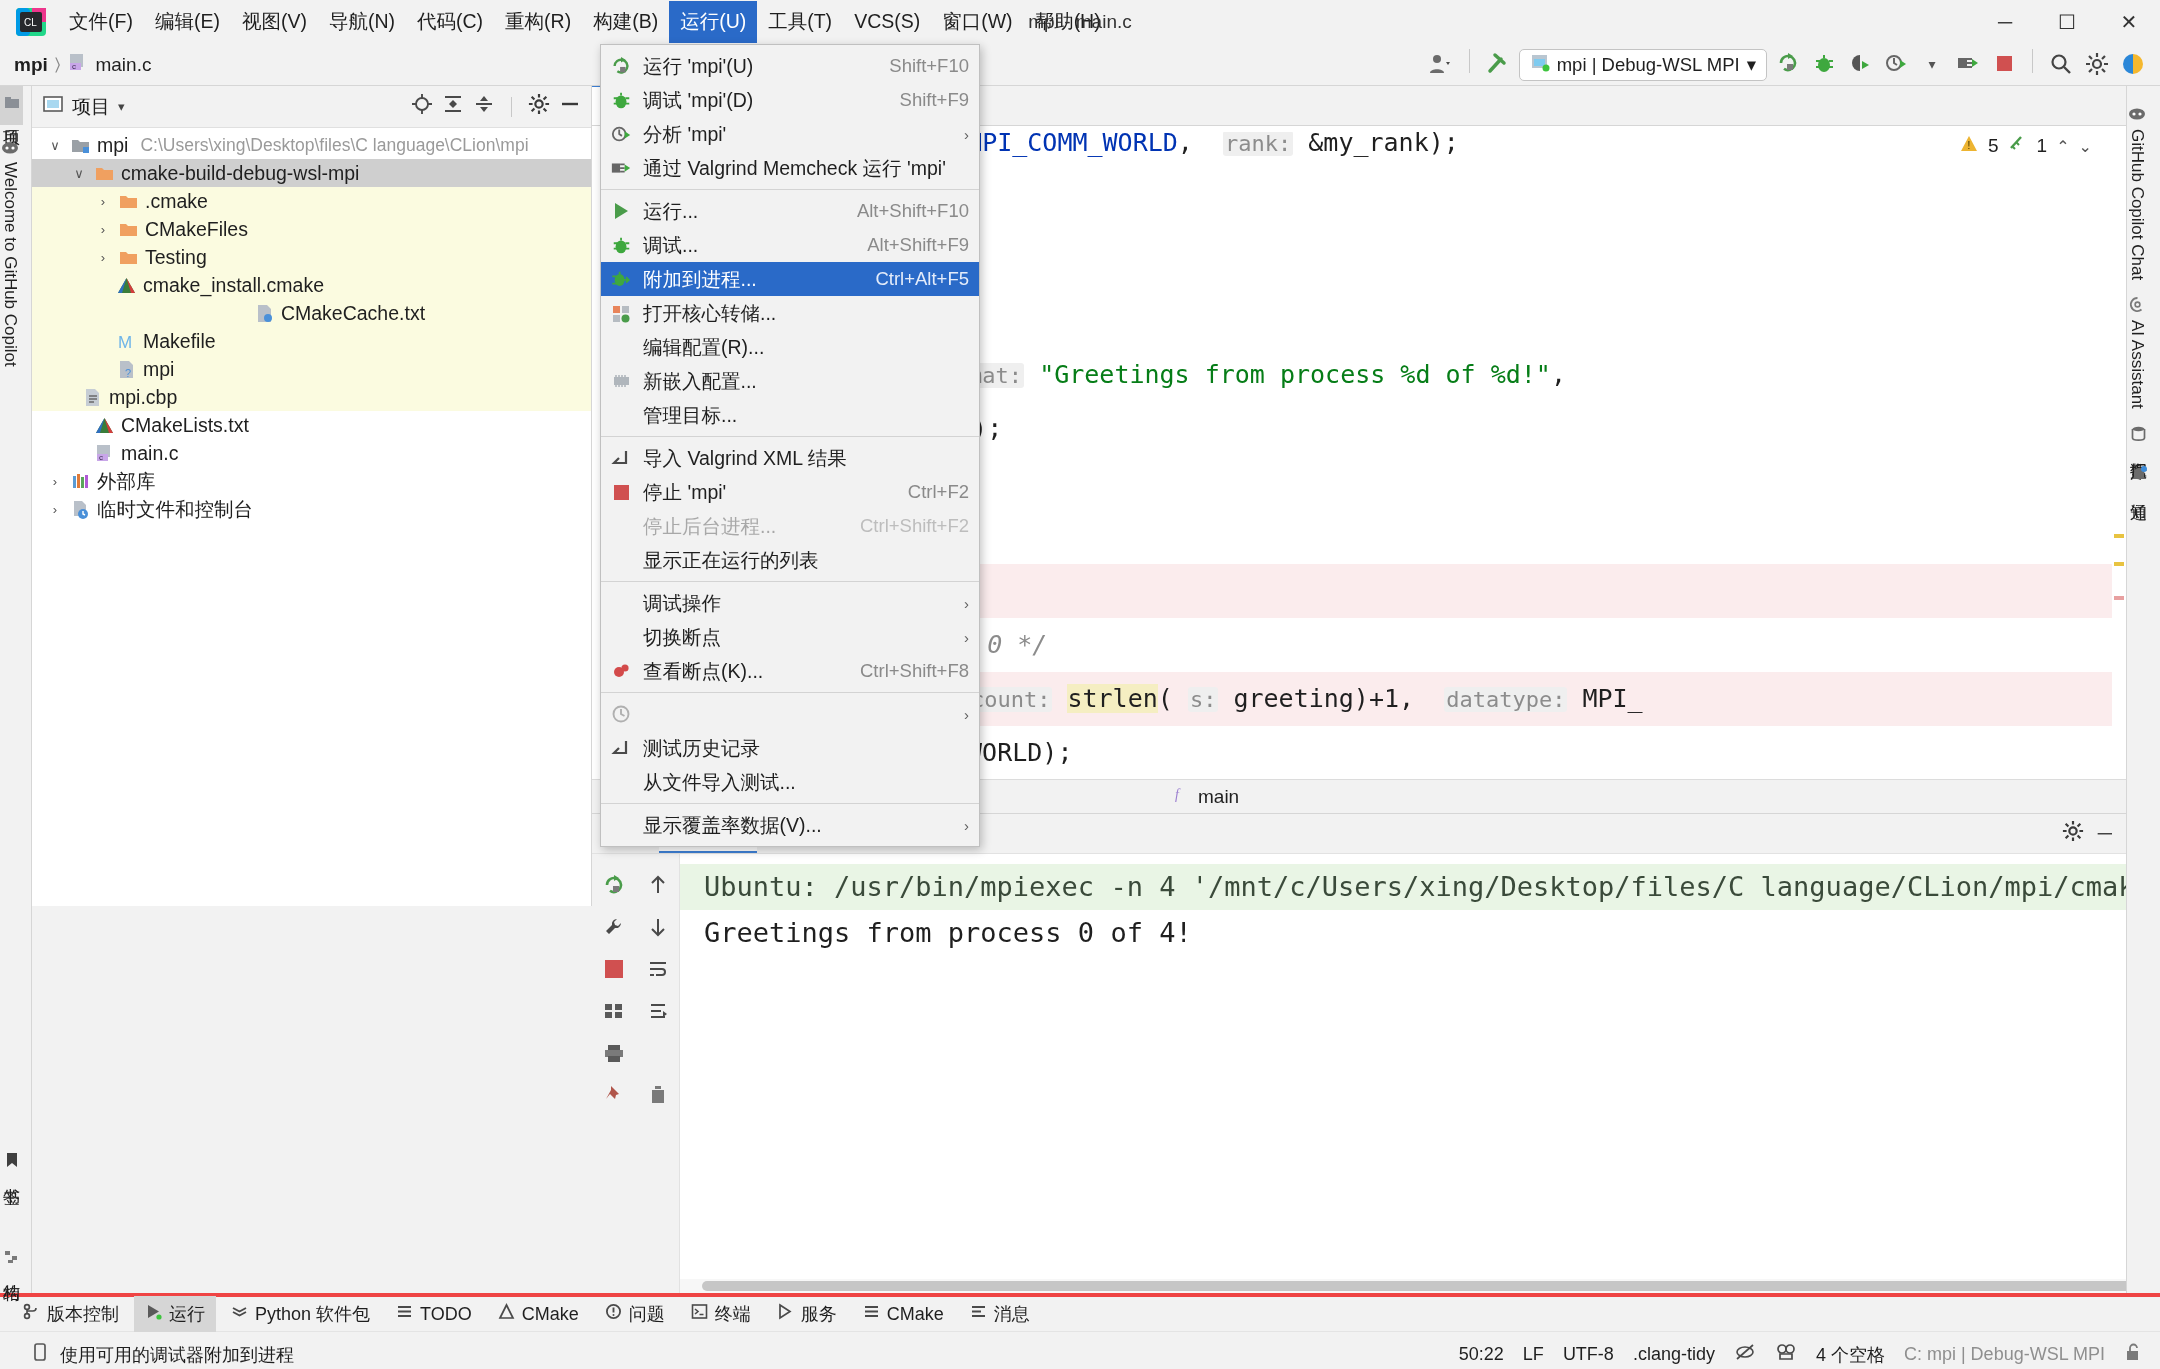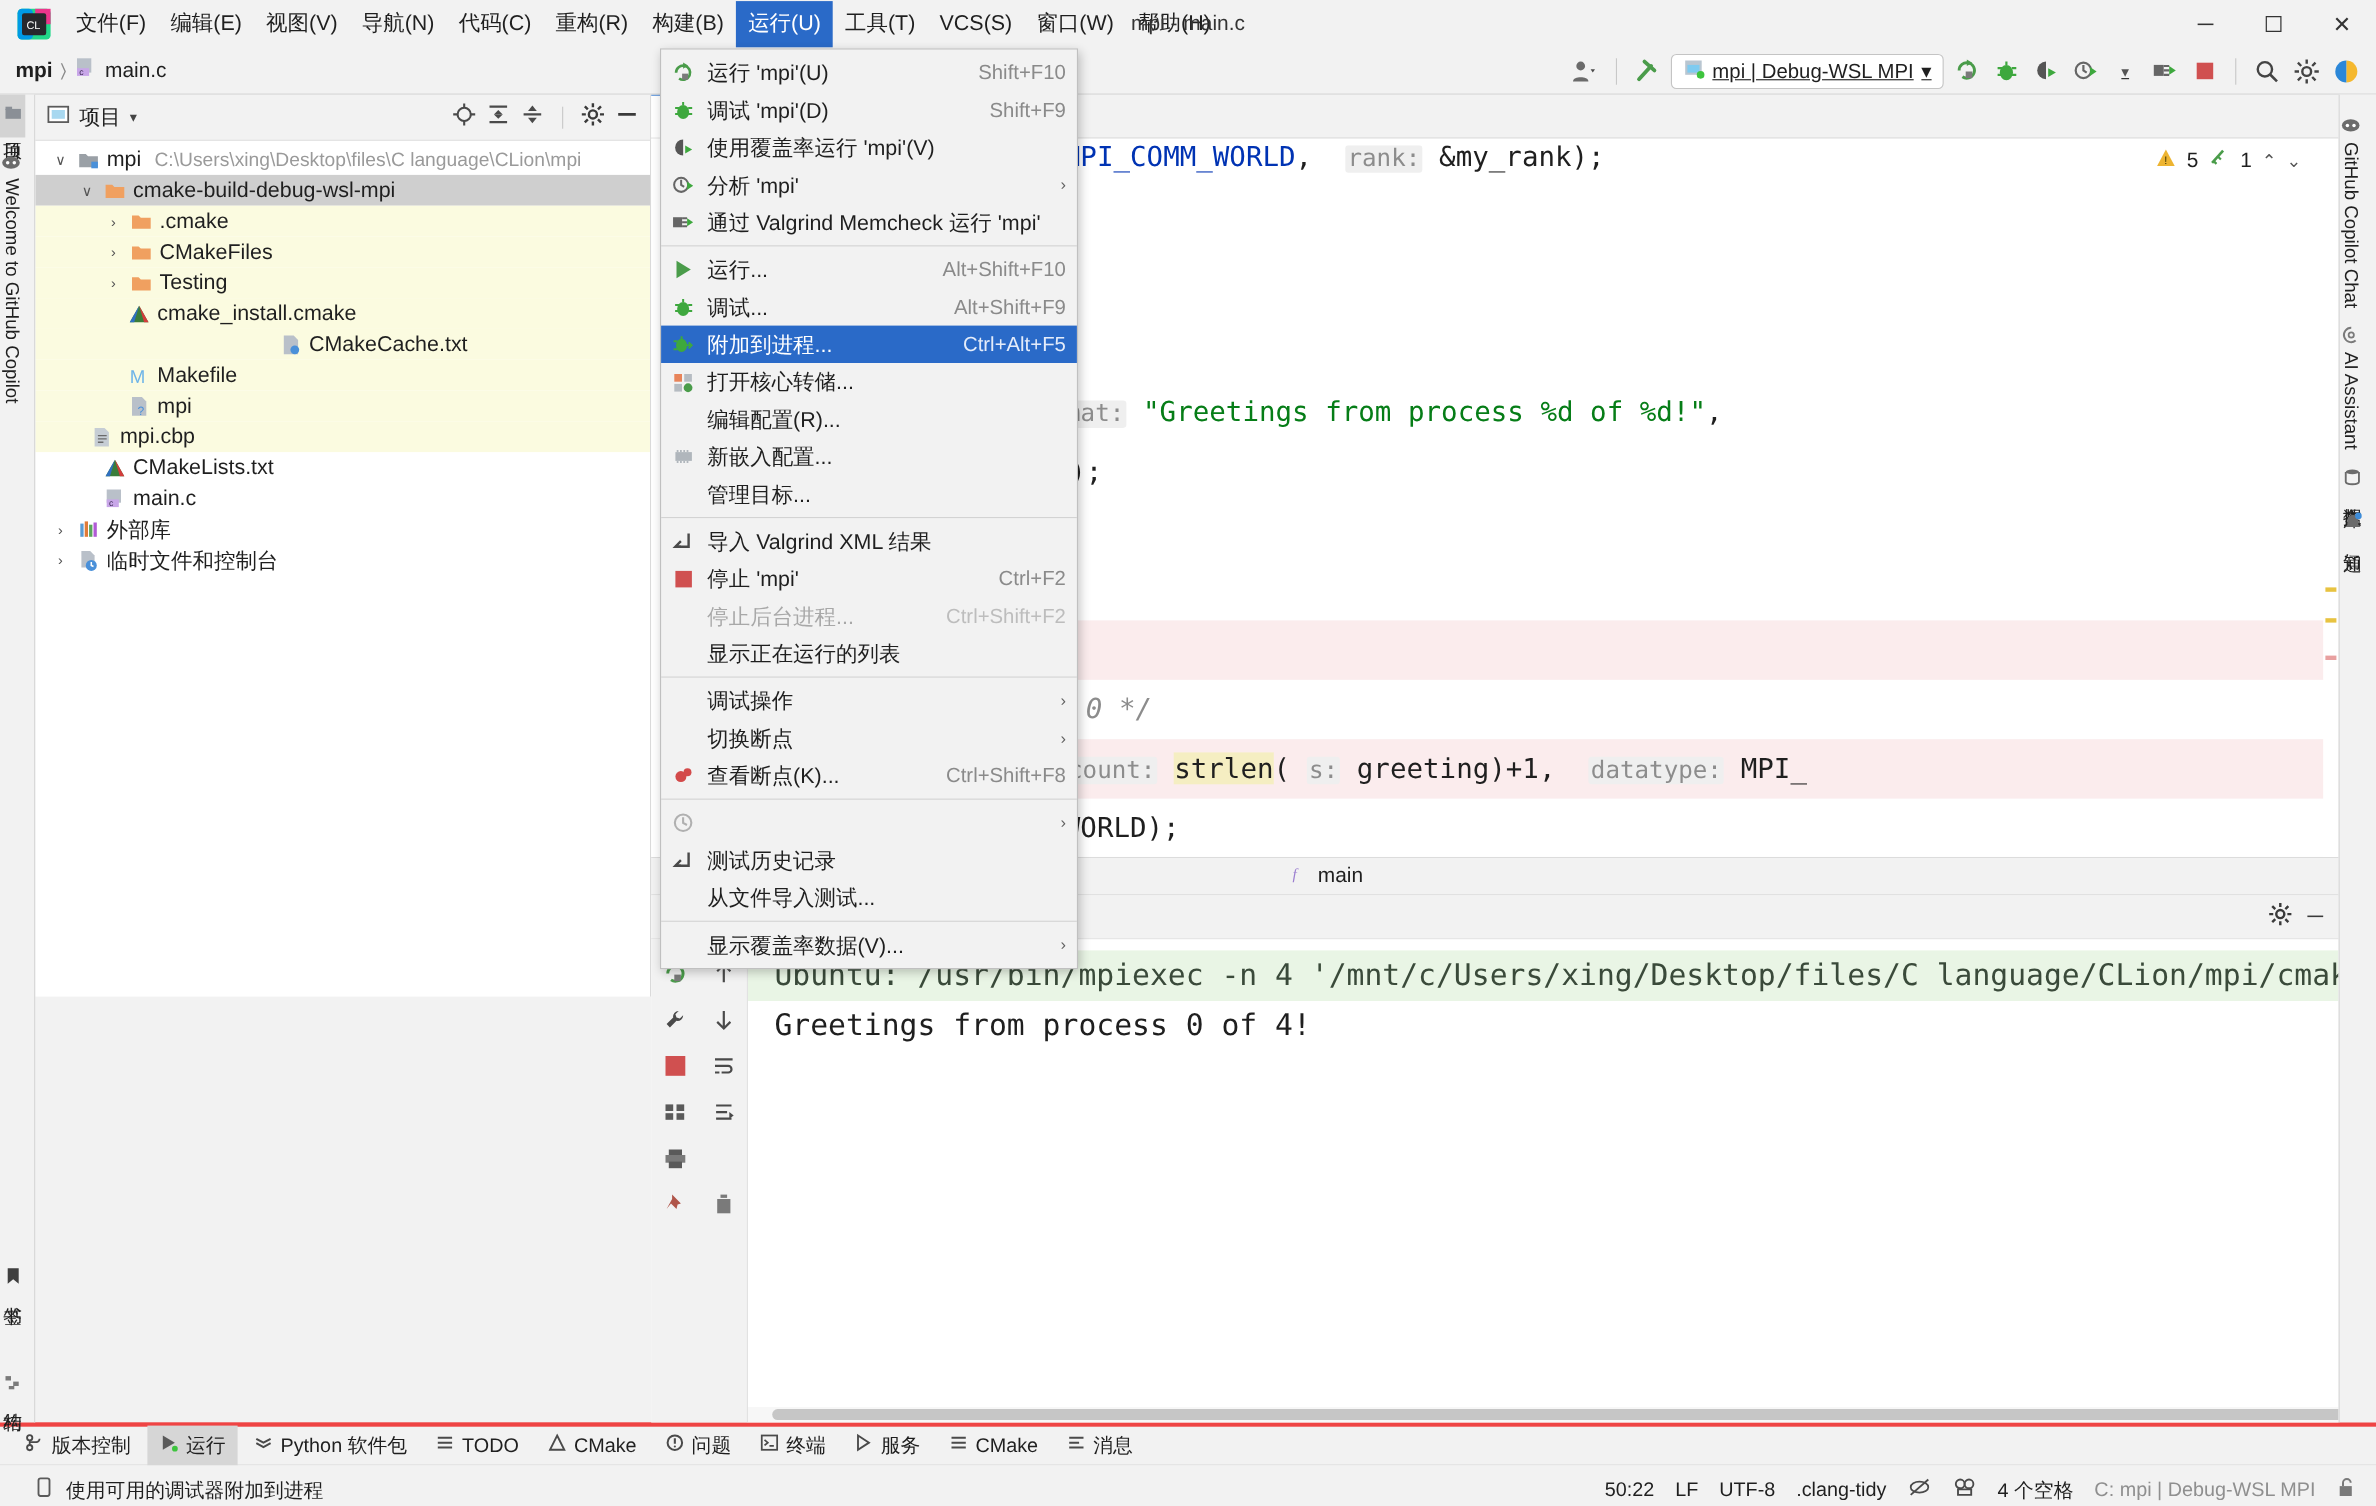--- a/index.html
+++ b/index.html
@@ -26,21 +26,21 @@
   #win-buttons{ margin-left:auto; display:flex; height:44px; }
   .winbtn{ width:62px; height:44px; display:flex;align-items:center;justify-content:center;
      font-size:20px; color:#333; }
 
   
   #navbar{ height:42px; background:#f2f2f2; display:flex; align-items:center;
      border-bottom:1px solid #d6d6d6; position:relative; }
   #breadcrumb{ display:flex; align-items:center; padding-left:14px; gap:7px; font-size:19px;}
   #breadcrumb .sep{ color:#8a8a8a; font-size:17px; }
   #breadcrumb b{ font-weight:700; }
-  #toolbar-right{ margin-left:auto; display:flex; align-items:center; gap:6px; padding-right:12px;text-decoration:underline; }
+  #toolbar-right{ margin-left:auto; display:flex; align-items:flex-start; gap:6px; padding-right:12px; }
   .tb-ico{ width:30px;height:30px;display:flex;align-items:center;justify-content:center; }
   .tb-div{ width:1px;height:24px;background:#c8c8c8;margin:0 7px; }
   #runconfig{
     height:32px; border:1px solid #c4c4c4; border-radius:5px; background:#fff;
     display:flex;align-items:center;gap:7px;padding:0 10px; font-size:18.5px; white-space:nowrap;
   }
 
   
   #main{ display:flex; height:1369px; }
   #leftstrip{ width:32px; background:#f2f2f2; border-right:1px solid #d6d6d6; position:relative; }
@@ -791,30 +791,20 @@
     <span class="mico">
         <svg width="21" height="21" viewBox="0 0 23 23">
           <ellipse cx="11" cy="13" rx="6" ry="7" fill="#3ea83e"></ellipse>
           <path d="M3 9h4M16 9h4M3 15h4M16 15h4M11 3v3" stroke="#3ea83e" stroke-width="2"></path>
         </svg>
       </span>
     <span class="mlbl">调试 'mpi'(D)</span>
     <span class="msc">Shift+F9</span>
   </div>
 
-  <div class="mi">
-    <span class="mico">
-        <svg width="21" height="21" viewBox="0 0 23 23">
-          <path d="M11 3a8 8 0 1 0 0 16z" fill="#555"></path>
-          <path d="M13 9l7 4-7 4z" fill="#3ea83e"></path>
-        </svg>
-      </span>
-    <span class="mlbl">使用覆盖率运行 'mpi'(V)</span>
-    <span class="msc"></span>
-  </div>
 
   <div class="mi">
     <span class="mico">
         <svg width="21" height="21" viewBox="0 0 23 23">
           <circle cx="9" cy="11" r="7" stroke="#666" stroke-width="2" fill="none"></circle>
           <path d="M9 6v5l3 2" stroke="#666" stroke-width="2" fill="none"></path>
           <path d="M15 8l6 4-6 4z" fill="#3ea83e"></path>
         </svg>
       </span>
     <span class="mlbl">分析 'mpi'</span>

